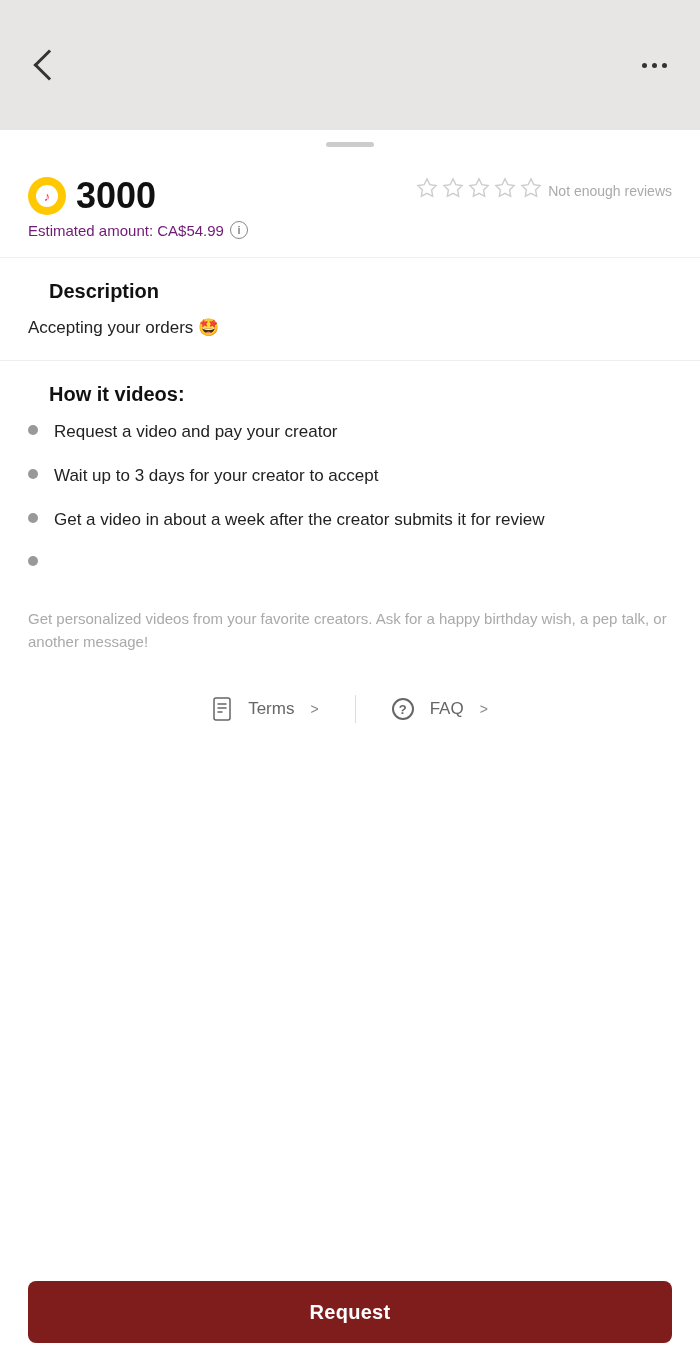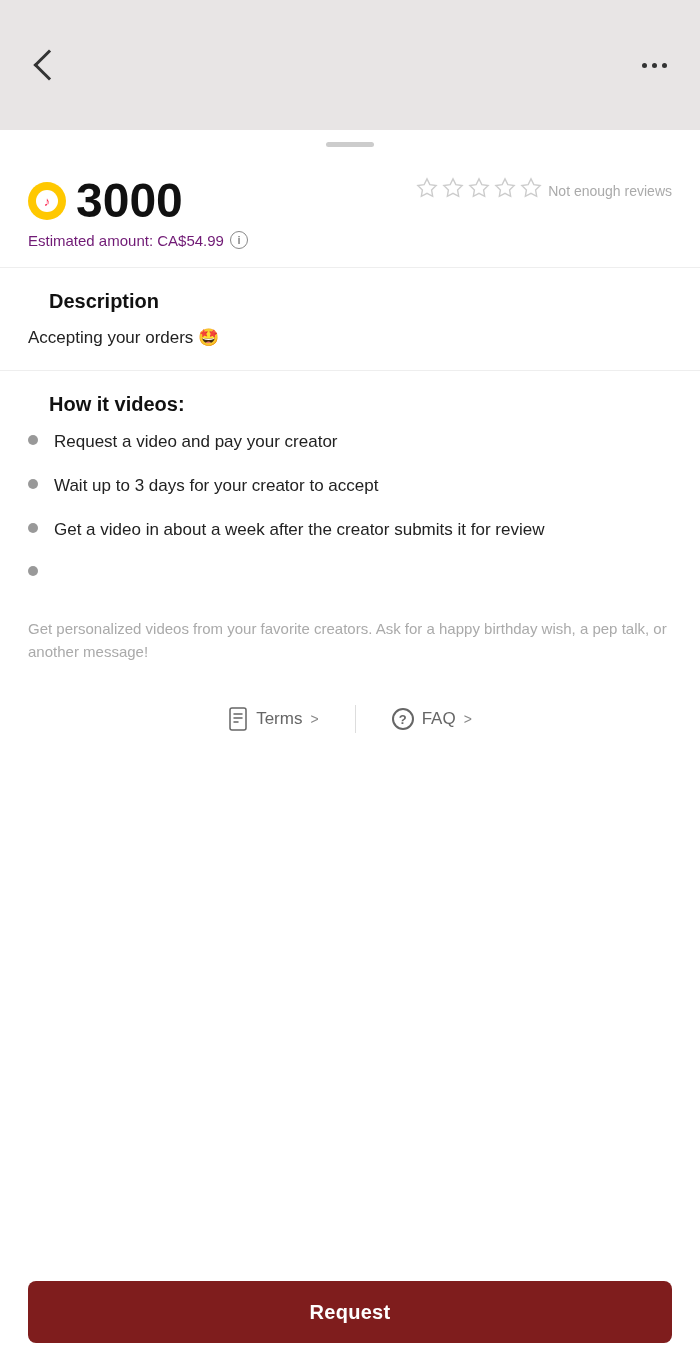--- a/index.html
+++ b/index.html
@@ -126,21 +126,21 @@
     }
 
     .coin-tiktok {
       font-size: 13px;
       font-weight: 900;
       color: #FE2C55;
       line-height: 1;
     }
 
     .coin-amount {
-      font-size: 48px;
+      font-size: 36px;
       font-weight: 700;
       color: #111;
       line-height: 1;
     }
 
     .estimated-row {
       display: flex;
       align-items: center;
       gap: 6px;
       margin-top: 6px;
@@ -256,21 +256,21 @@
       display: flex;
       align-items: center;
       justify-content: center;
       padding: 12px 28px;
       gap: 0;
     }
 
     .terms-btn, .faq-btn {
       display: flex;
       align-items: center;
-      gap: 8px;
+      gap: 16px;
       font-size: 17px;
       color: #666;
       cursor: pointer;
       padding: 8px 36px;
     }
 
     .terms-faq-divider {
       width: 1px;
       height: 28px;
       background: #ddd;

